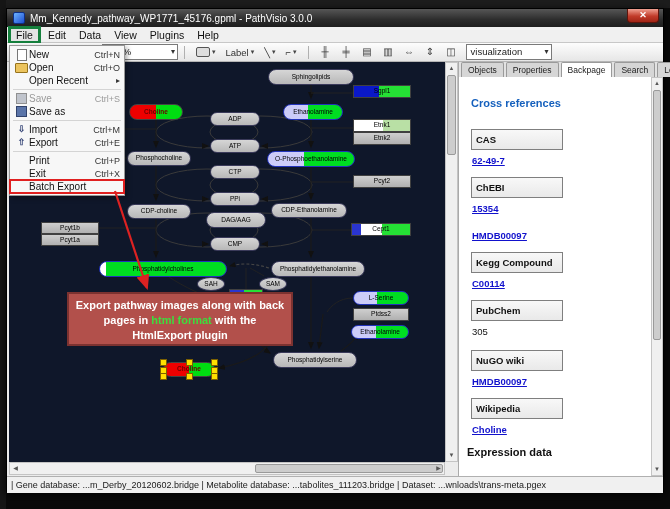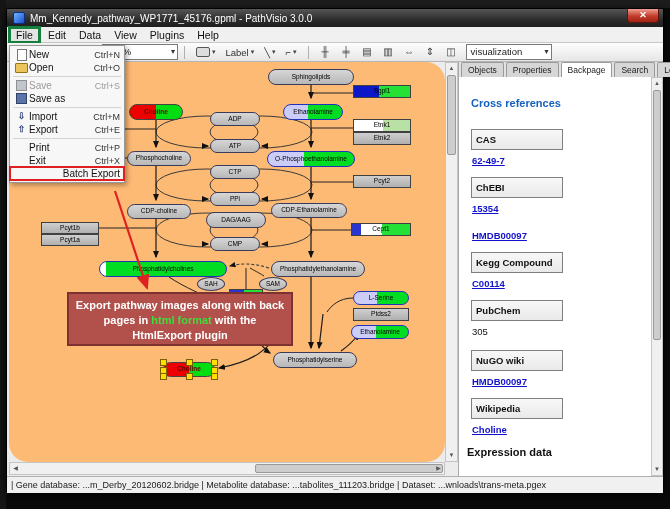--- a/index.html
+++ b/index.html
@@ -28,21 +28,21 @@
     display:flex;align-items:center;font-size:9.5px;box-sizing:border-box;padding-left:64px;color:#222;}
   .combo{background:#fff;border:1px solid #7a7a7a;height:14px;line-height:13px;font-size:9.5px;
     padding:0 14px 0 4px;position:relative;margin-left:4px;}
   .combo::after{content:"▾";position:absolute;right:2px;top:0;font-size:8px;color:#333;}
   .tb-sep{width:1px;height:13px;background:#b0b0b0;margin:0 6px;}
   .tool-btn{display:flex;align-items:center;margin:0 3px;padding:1px 2px;color:#333;}
   .tool-btn .caret{font-size:7px;margin-left:2px;color:#444;}
   .node-glyph{display:inline-block;width:12px;height:8px;border:1px solid #555;border-radius:2px;background:#ddd;}
   .icon-btn{width:17px;height:14px;text-align:center;line-height:14px;font-size:10px;color:#3a3a3a;margin:0 2px;}
   
-  #canvas{position:absolute;left:2px;top:53px;width:436px;height:400px;background:#fdba74;overflow:hidden;border-radius:19px;}
+  #canvas{position:absolute;left:2px;top:53px;width:436px;height:400px;background:#0f172a;overflow:hidden;}
   #edges{position:absolute;left:0;top:0;}
   .pw-node{position:absolute;display:flex;align-items:center;justify-content:center;
     font-size:6.5px;line-height:1;color:#000;box-sizing:border-box;z-index:2;white-space:nowrap;}
   .n-met{background:linear-gradient(#d6d6d6,#b8b8b8);border:1px solid #3a3a5a;border-radius:8px;}
   .n-met-sm{background:linear-gradient(#d6d6d6,#b8b8b8);border:1px solid #3a3a5a;border-radius:50%;}
   .n-chol{background:linear-gradient(90deg,#ee0000 0 50%,#00dd11 50% 100%);
     border:1px solid #444;border-radius:8px;color:#6b0000;font-weight:bold;}
   .n-lav{background:linear-gradient(90deg,#ccccf8 0 42%,#00dd22 42% 100%);
     border:1px solid #2233bb;border-radius:8px;}
   .n-grn{background:linear-gradient(90deg,#ffffff 0 5%,#00dd22 5% 100%);
@@ -78,21 +78,21 @@
   .xref-link{display:inline-block;margin:5px 0 0 1px;font-size:9.5px;font-weight:bold;
     color:#1111cc;text-decoration:underline;}
   .xref-plain{display:inline-block;margin:5px 0 4px 1px;font-size:9.5px;color:#111;}
   .panel-footer{font-weight:bold;font-size:11px;color:#111;margin:4px 0 0 -4px;}
   #panel-scroll{position:absolute;right:0;top:15px;width:12px;height:399px;}
   
   #file-menu{position:absolute;left:2px;top:36px;width:114px;background:#f7f7f7;
     border:1px solid #979797;box-shadow:2px 2px 5px rgba(0,0,0,.35);z-index:20;padding:2px 0;font-size:10px;}
   .menu-item{display:flex;align-items:center;height:13px;padding:0 4px;position:relative;color:#111;}
   .menu-item.disabled{color:#9a9a9a;}
-  .menu-item.highlight{outline:2px solid #e02020;outline-offset:-1px;text-align:right;}
+  .menu-item.highlight{outline:2px solid #e02020;outline-offset:-1px;}
   .mi-icon{width:15px;display:inline-flex;justify-content:center;align-items:center;flex:none;}
   .mi-label{flex:1;}
   .mi-short{color:#333;font-size:9px;}
   .menu-item.disabled .mi-short{color:#9a9a9a;}
   .mi-sub{font-size:8px;color:#333;}
   .menu-sep{height:1px;background:#d4d4d4;margin:2px 3px;}
   .ic-page{width:8px;height:10px;background:#fff;border:1px solid #777;}
   .ic-folder{width:11px;height:8px;background:#ecc45e;border:1px solid #97731c;border-radius:1px;}
   .ic-disk{width:9px;height:9px;background:#5a74a8;border:1px solid #31426b;}
   .ic-disk.gray{background:#c0c4cc;border-color:#909090;}
@@ -362,20 +362,26 @@
         <span class="mi-label">New</span>
         <span class="mi-short">Ctrl+N</span>
       </div>
       <div class="menu-item">
         <span class="mi-icon">
           <span class="ic-folder"></span>
         </span>
         <span class="mi-label">Open</span>
         <span class="mi-short">Ctrl+O</span>
       </div>
+      <div class="menu-item">
+        <span class="mi-icon"></span>
+        <span class="mi-label">Open Recent</span>
+        <span class="mi-short"></span>
+        <span class="mi-sub">▸</span>
+      </div>
       <div class="menu-sep"></div>
       <div class="menu-item disabled">
         <span class="mi-icon">
           <span class="ic-disk gray"></span>
         </span>
         <span class="mi-label">Save</span>
         <span class="mi-short">Ctrl+S</span>
       </div>
       <div class="menu-item">
         <span class="mi-icon">

